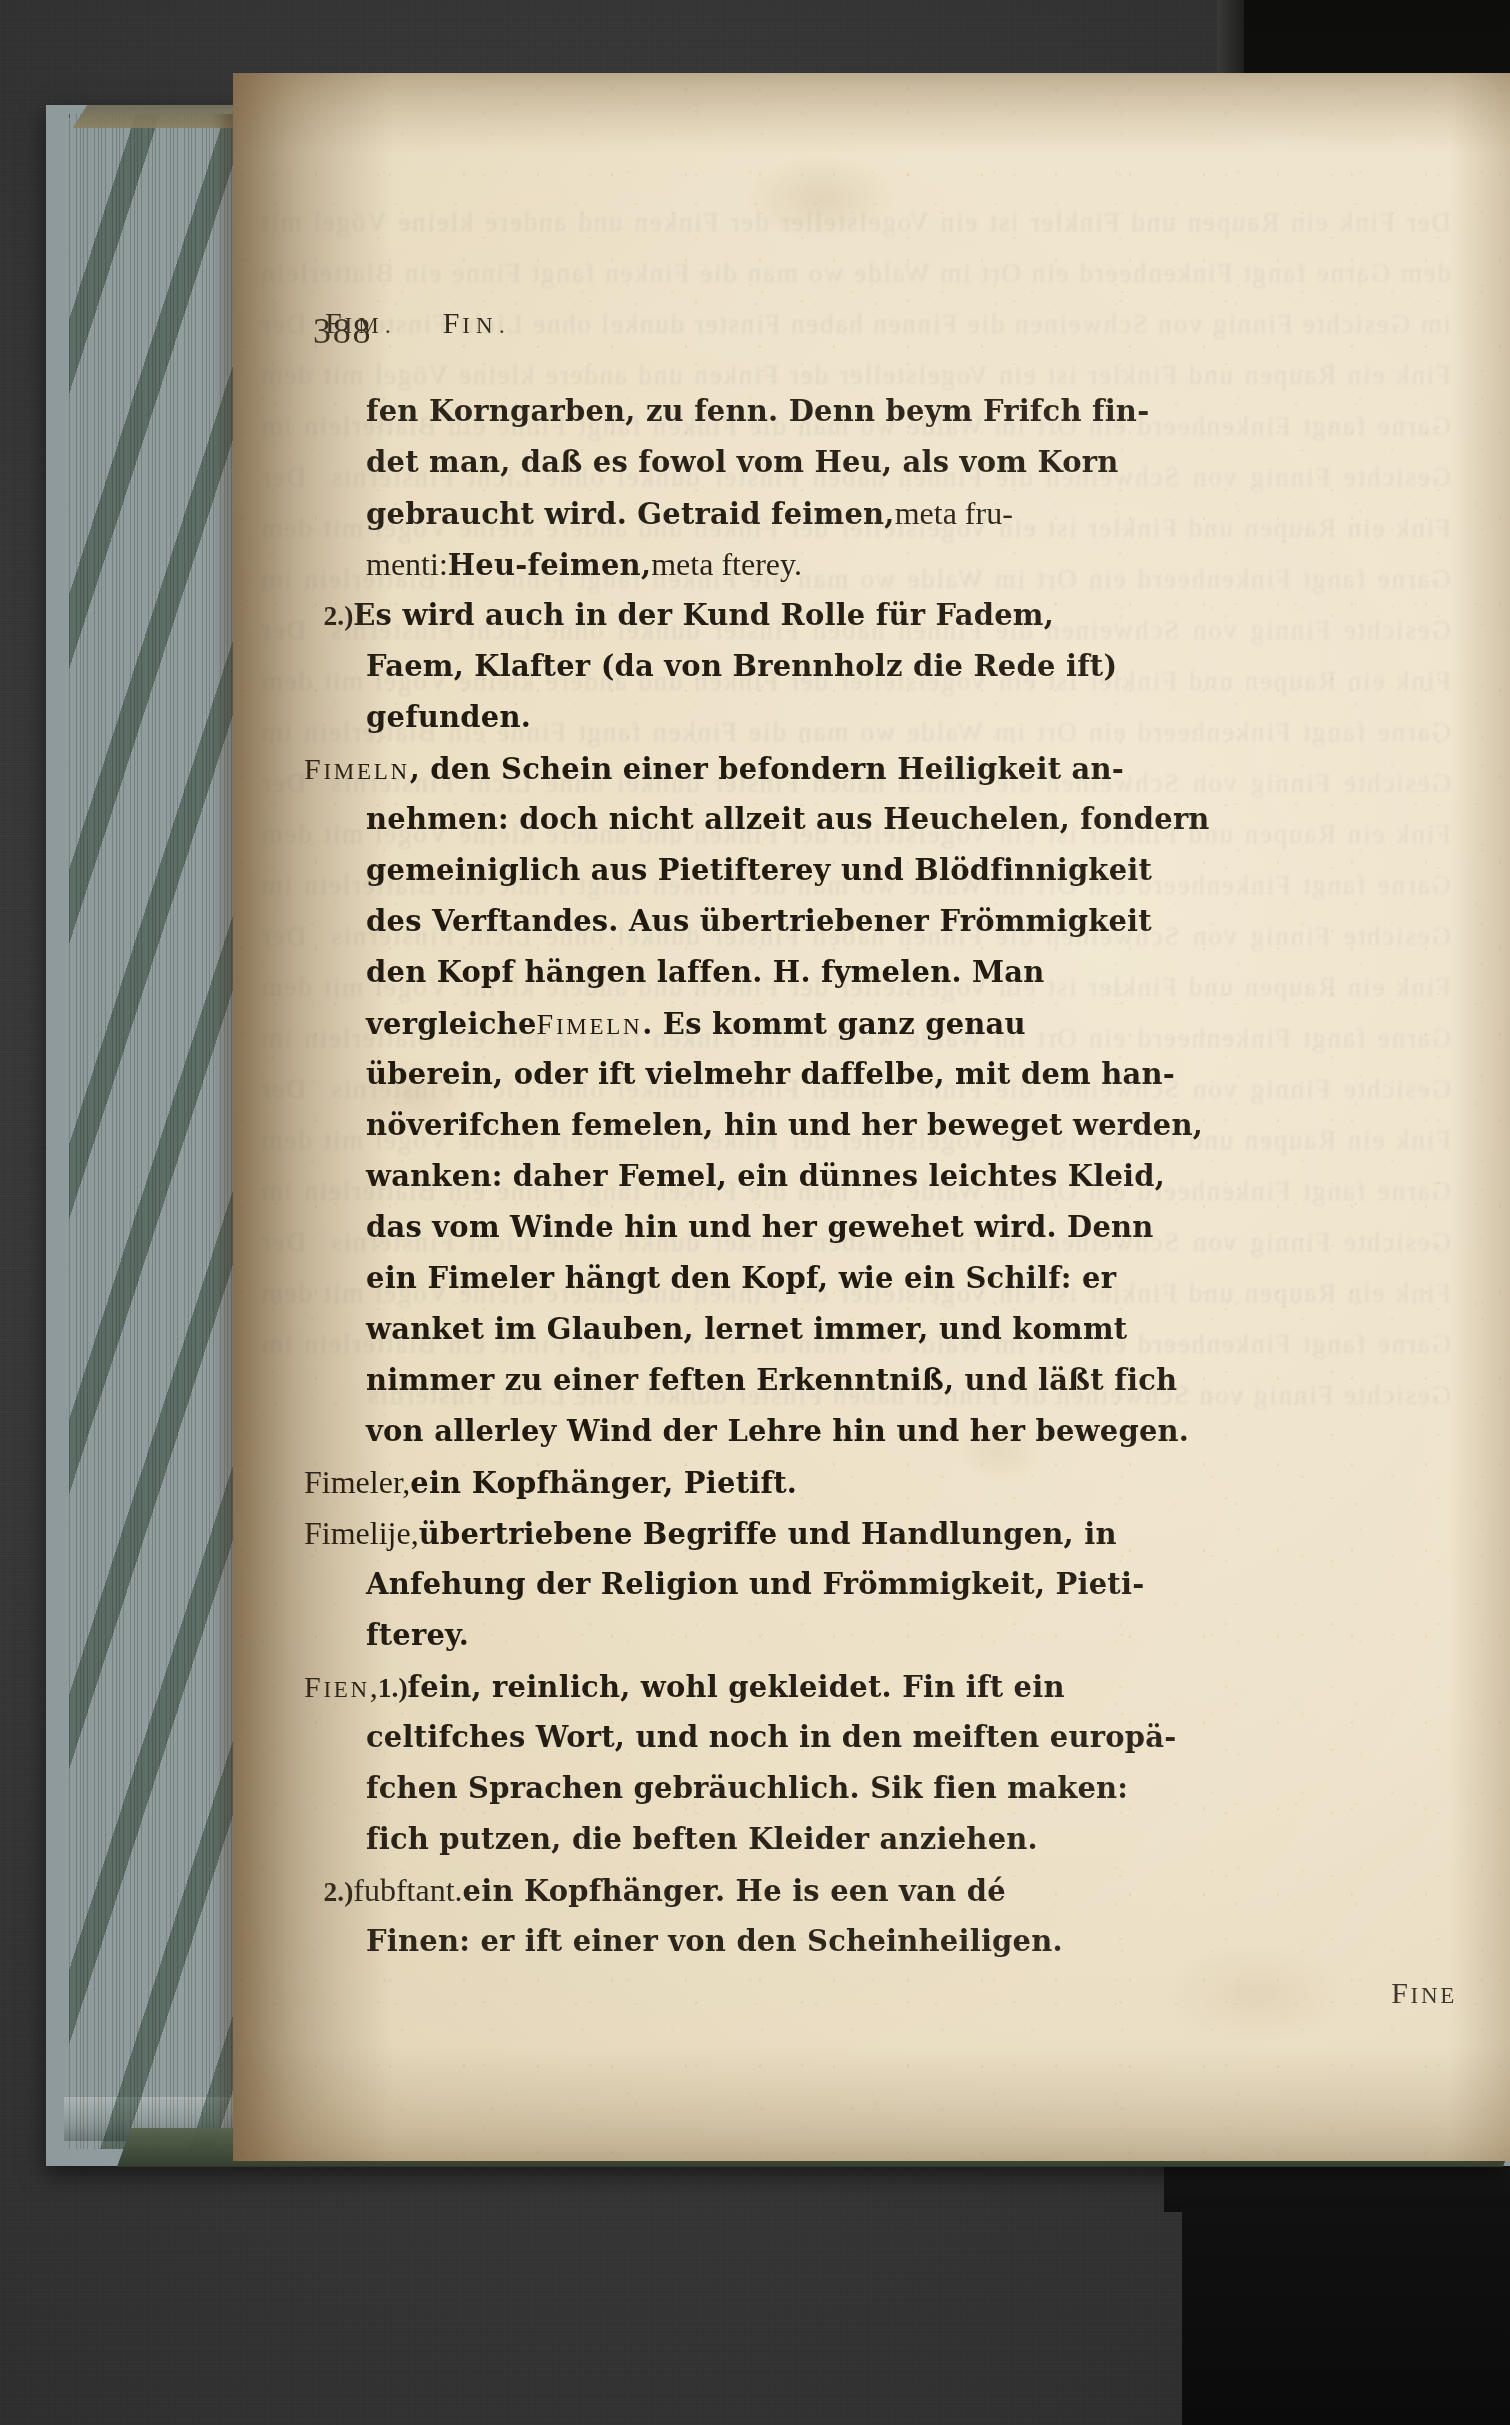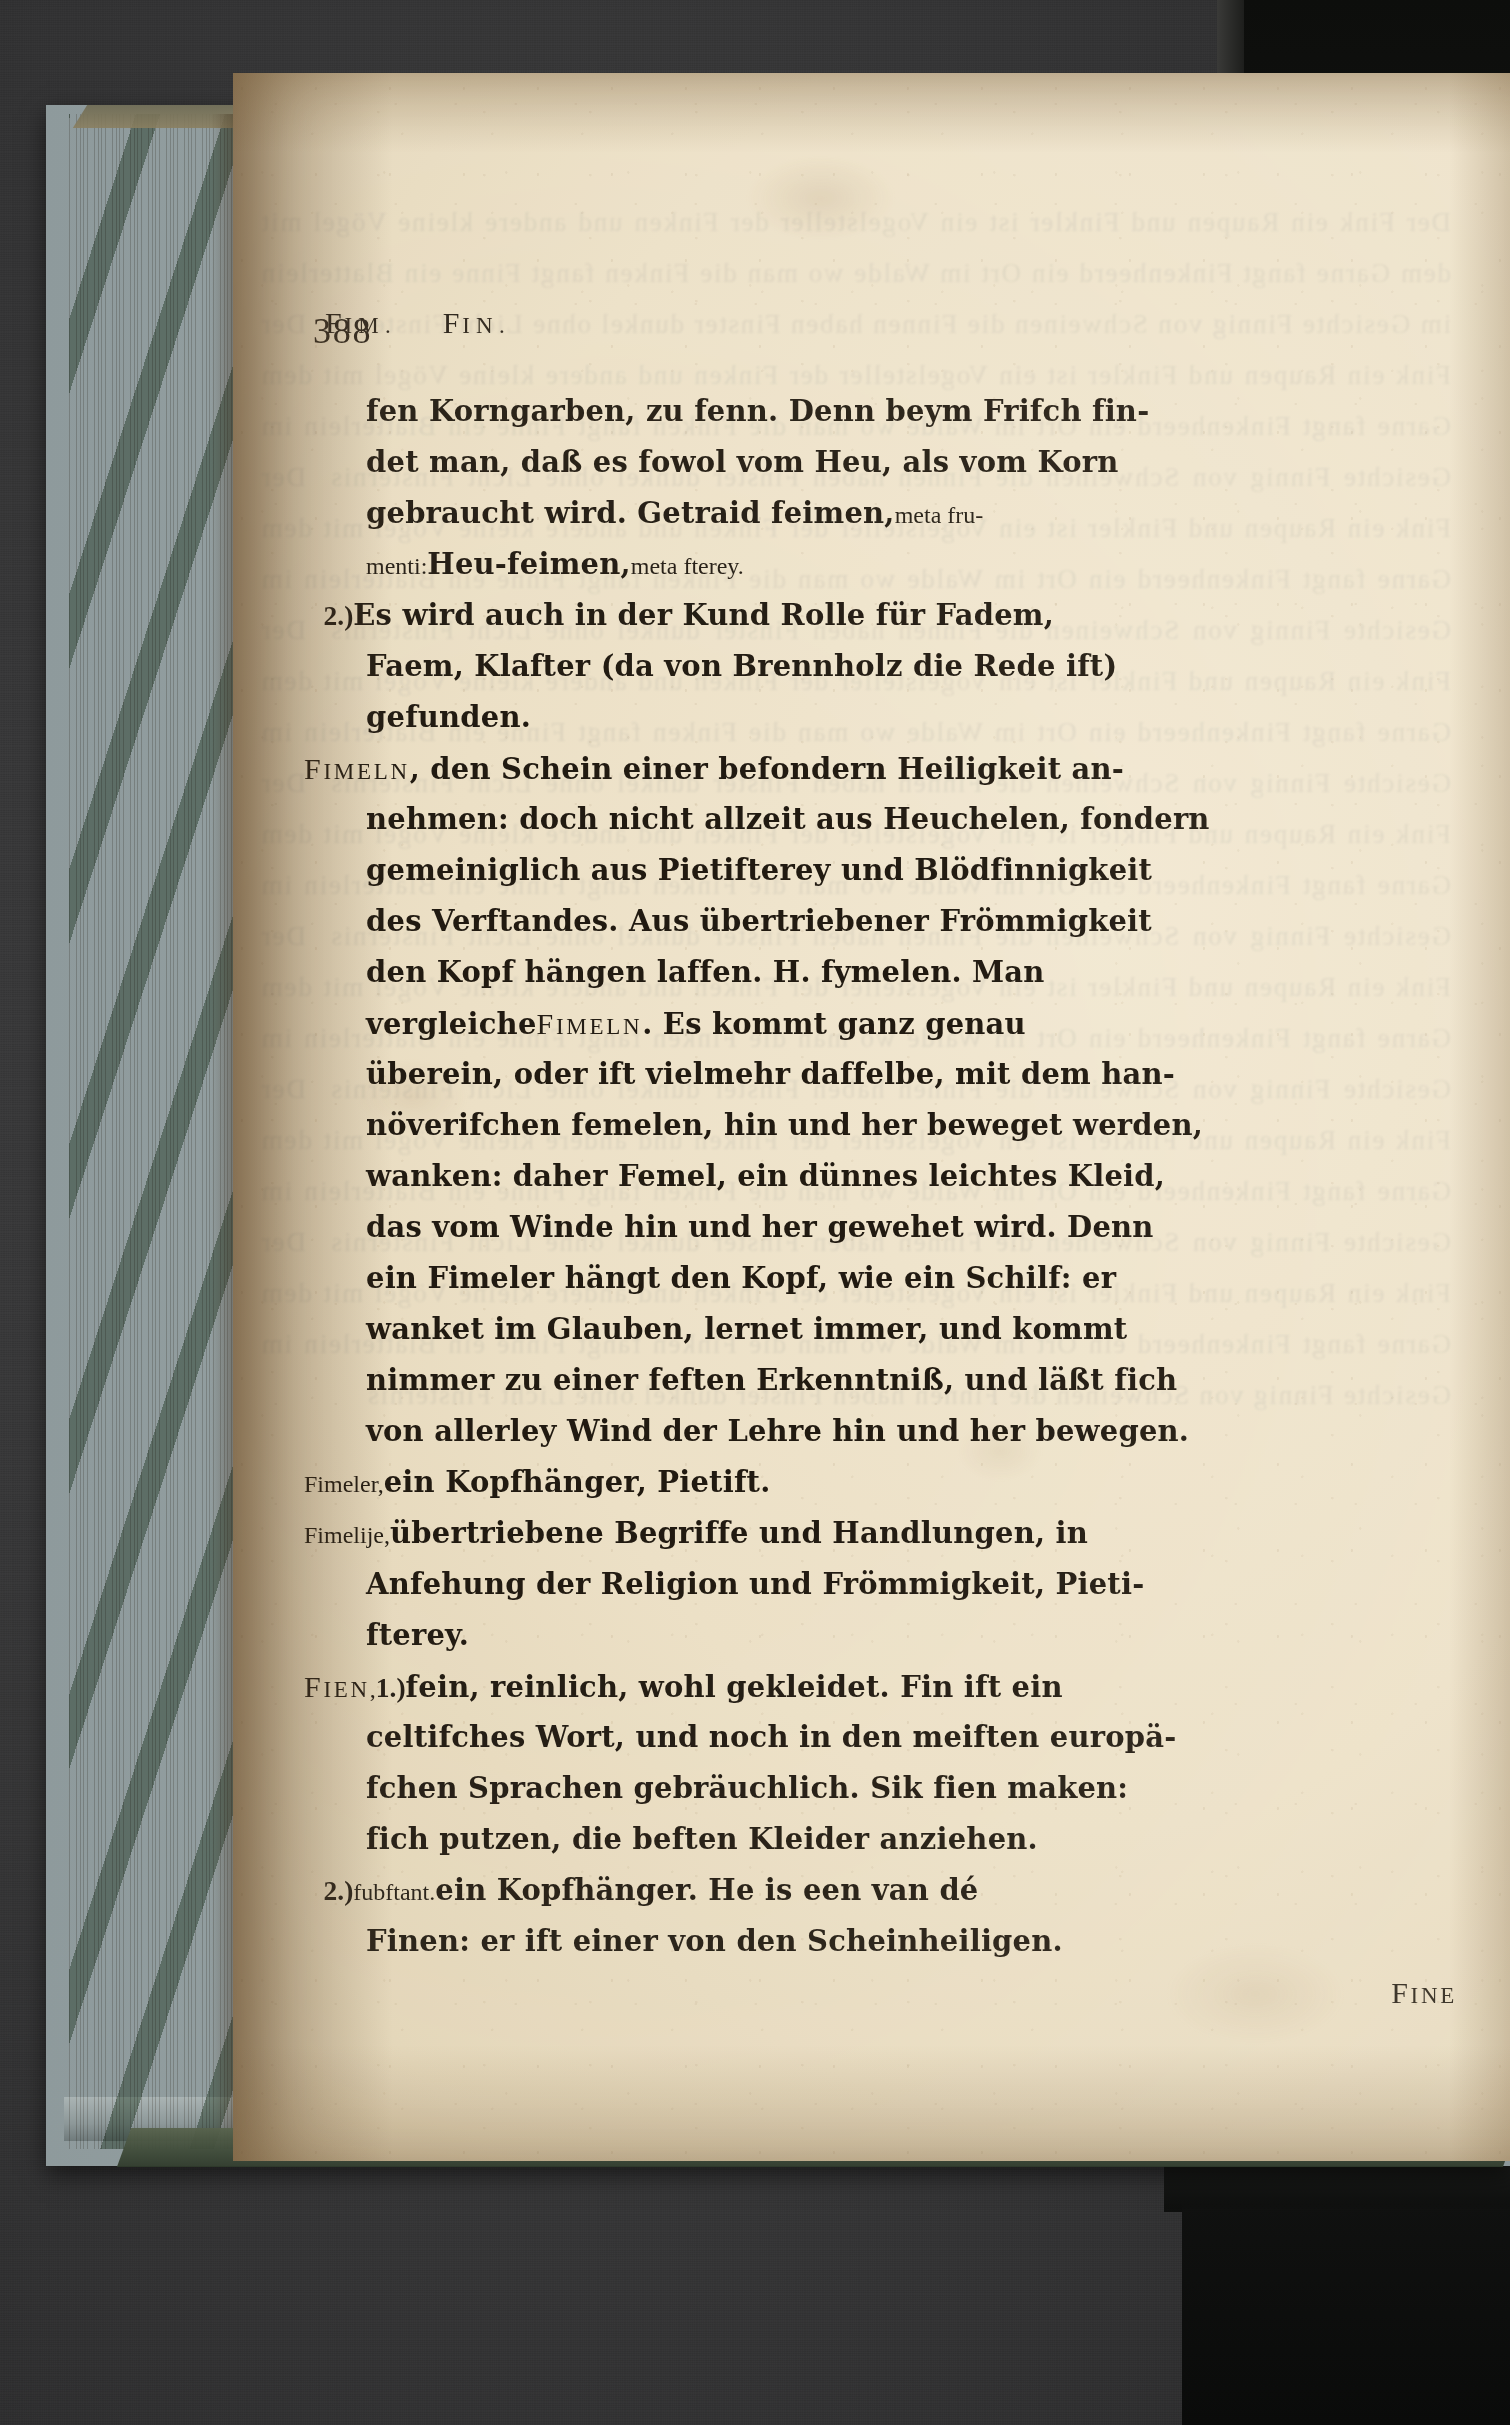--- a/index.html
+++ b/index.html
@@ -122,21 +122,21 @@
 
   .column{position:absolute;left:71px;top:313px;width:1153px;}
 
   .ln{display:block;height:51px;line-height:51px;white-space:nowrap;
       font-size:0;}
   
   .fr{font-family:"DejaVu Serif",serif;font-weight:700;
       font-size:29px;letter-spacing:0.2px;color:#211a11;
       transform:scaleY(1.04);display:inline-block;}
   .ro{font-family:"Liberation Serif",serif;font-weight:400;
-      font-size:24px;color:#241d14;display:inline-block;}
+      font-size:32px;color:#241d14;display:inline-block;}
   .sc{font-family:"Liberation Serif",serif;font-weight:400;
       font-size:30px;letter-spacing:2.7px;color:#241d14;display:inline-block;}
   .scs{font-family:"Liberation Serif",serif;font-weight:400;
       font-size:23px;letter-spacing:2.7px;color:#241d14;display:inline-block;}
   .num{font-family:"Liberation Serif",serif;font-weight:600;font-size:27.5px;
        color:#241d14;display:inline-block;}
 
   .ind0{padding-left:0;}
   .ind1{padding-left:19.5px;}
   .ind2{padding-left:62px;}

